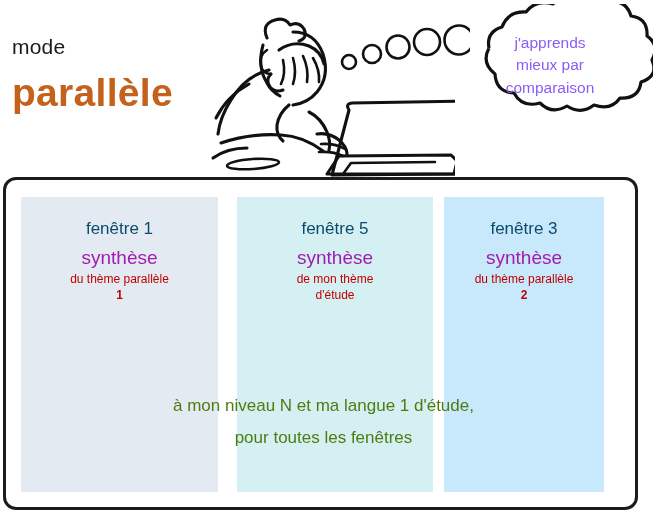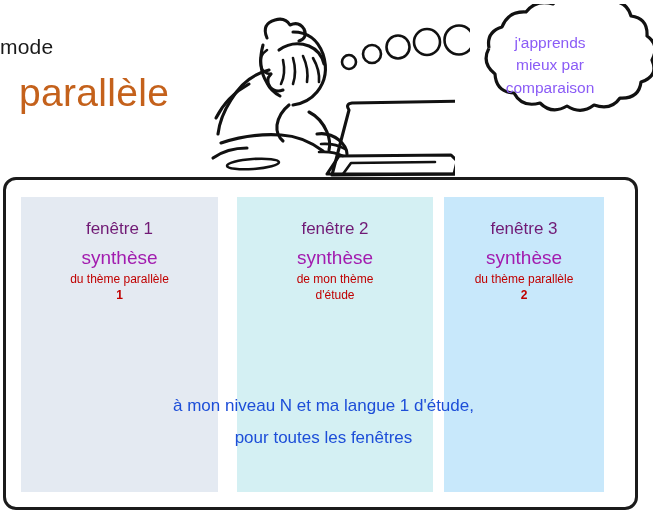--- a/index.html
+++ b/index.html
@@ -18,33 +18,33 @@
   
   #header-block {
     position: absolute;
     left: 0;
     top: 0;
     width: 657px;
     height: 177px;
   }
   #mode-label {
     position: absolute;
-    left: 0;
+    left: 12px;
     top: 36px;
     font-size: 21px;
     color: #1a1a1a;
     letter-spacing: 0.2px;
     line-height: 1;
   }
   #mode-title {
     position: absolute;
-    left: 19px;
+    left: 12px;
     top: 73px;
     font-size: 39px;
-    font-weight: normal;
+    font-weight: bold;
     color: #c4611b;
     letter-spacing: 0.3px;
     line-height: 1;
   }
 
   
   #illustration {
     position: absolute;
     left: 205px;
     top: -2px;
@@ -107,21 +107,21 @@
 
   .panel-content {
     position: absolute;
     top: 0;
     width: 100%;
     text-align: center;
   }
   .window-label {
     margin-top: 22px;
     font-size: 17px;
-    color: #701a75;
+    color: #0c4a6e;
     line-height: 1.2;
   }
   .synthese {
     margin-top: 8px;
     font-size: 19px;
     font-weight: normal;
     color: #a21caf;
     line-height: 1.2;
   }
   .theme {
@@ -135,21 +135,21 @@
   }
 
   
   #shared-note {
     position: absolute;
     left: 0;
     top: 210px;
     width: 635px;
     text-align: center;
     font-size: 17px;
-    color: #1d4ed8;
+    color: #4d7c0f;
     line-height: 1.9;
   }
   #shared-note .line1 { display: block; }
   #shared-note .line2 { display: block; }
 
   .ink { fill: none; stroke: #111111; stroke-width: 3.1; stroke-linecap: round; stroke-linejoin: round; }
   .ink-thin { fill: none; stroke: #111111; stroke-width: 2.6; stroke-linecap: round; stroke-linejoin: round; }
   .ink-bubble { fill: #ffffff; stroke: #111111; stroke-width: 3.2; stroke-linejoin: round; }
 </style>
 </head>
@@ -244,21 +244,21 @@
         <div class="synthese">synthèse</div>
         <div class="theme">
           <span>du thème parallèle</span><br>
           <span class="num">1</span>
         </div>
       </div>
     </div>
 
     <div class="panel panel-2">
       <div class="panel-content">
-        <div class="window-label">fenêtre 2</div>
+        <div class="window-label">fenêtre 5</div>
         <div class="synthese">synthèse</div>
         <div class="theme">
           <span>de mon thème</span><br>
           <span>d'étude</span>
         </div>
       </div>
     </div>
 
     <div class="panel panel-3">
       <div class="panel-content">

